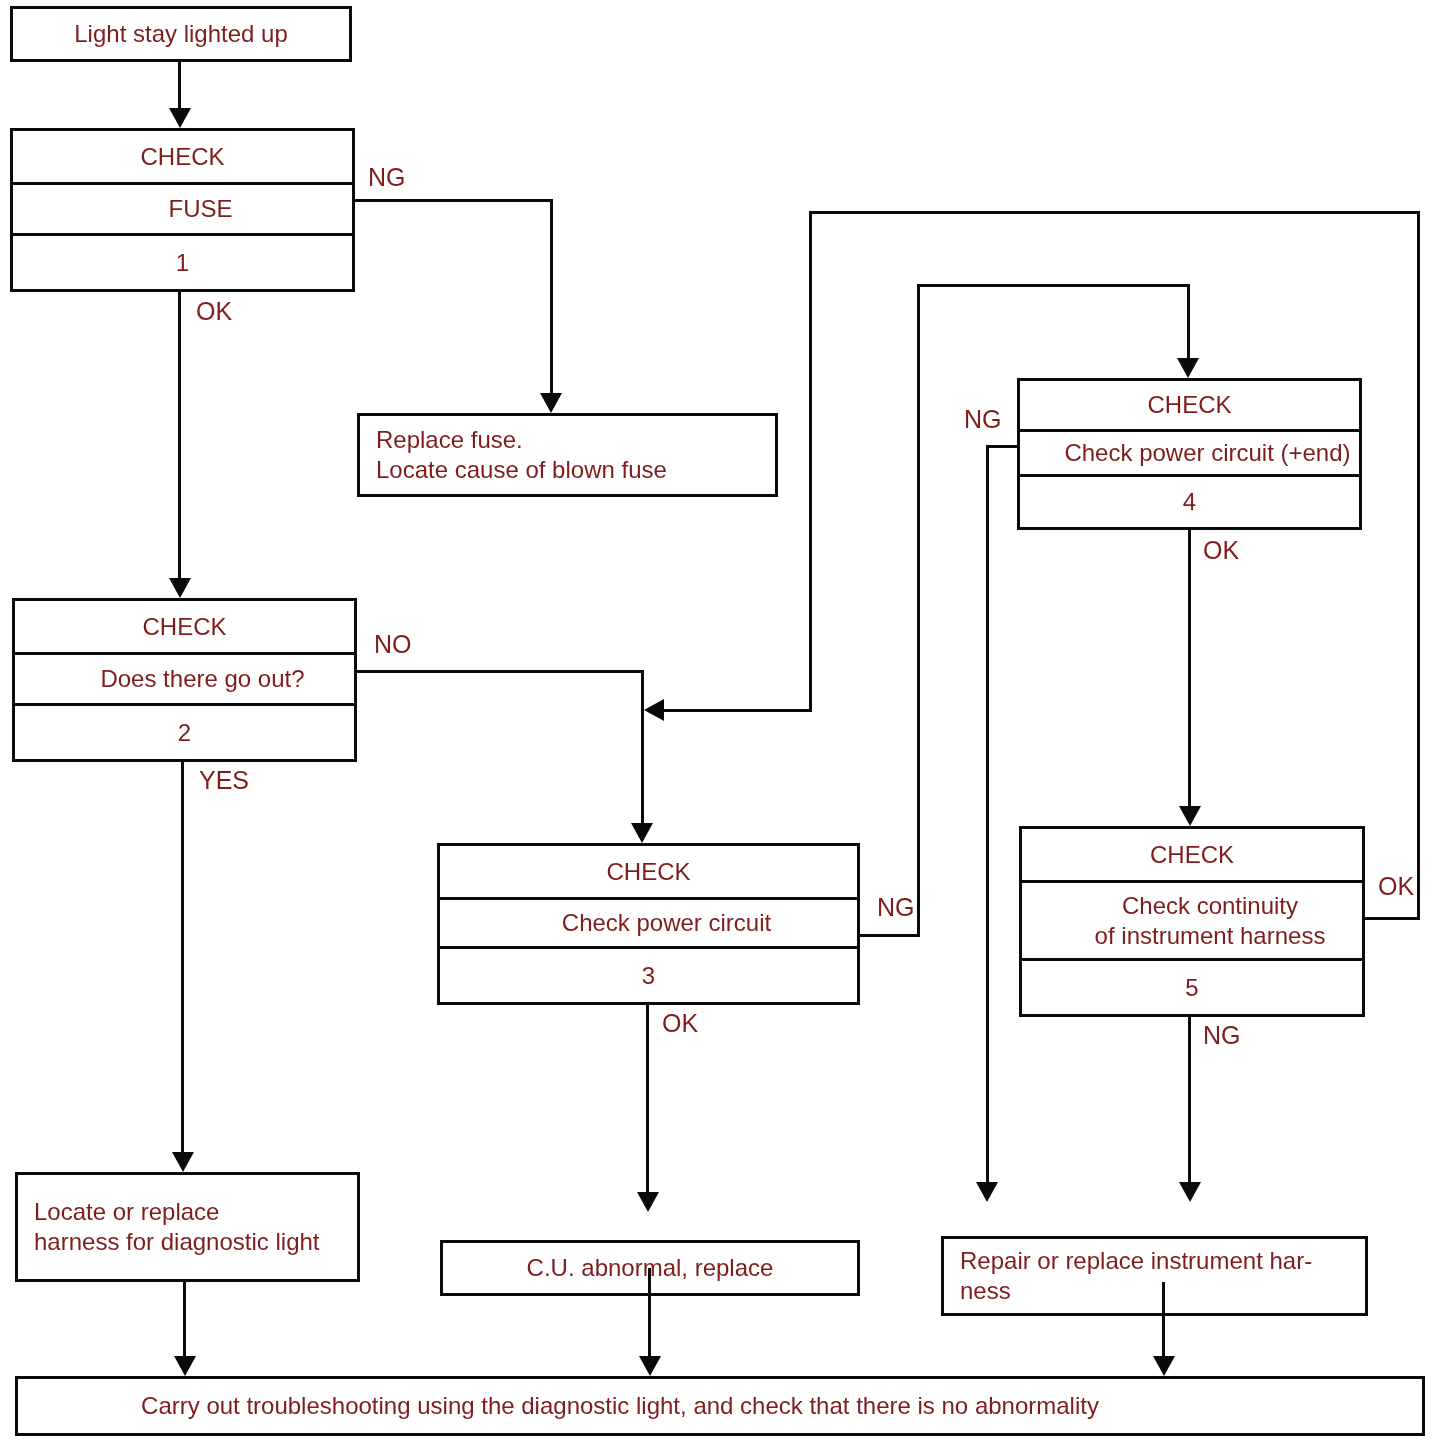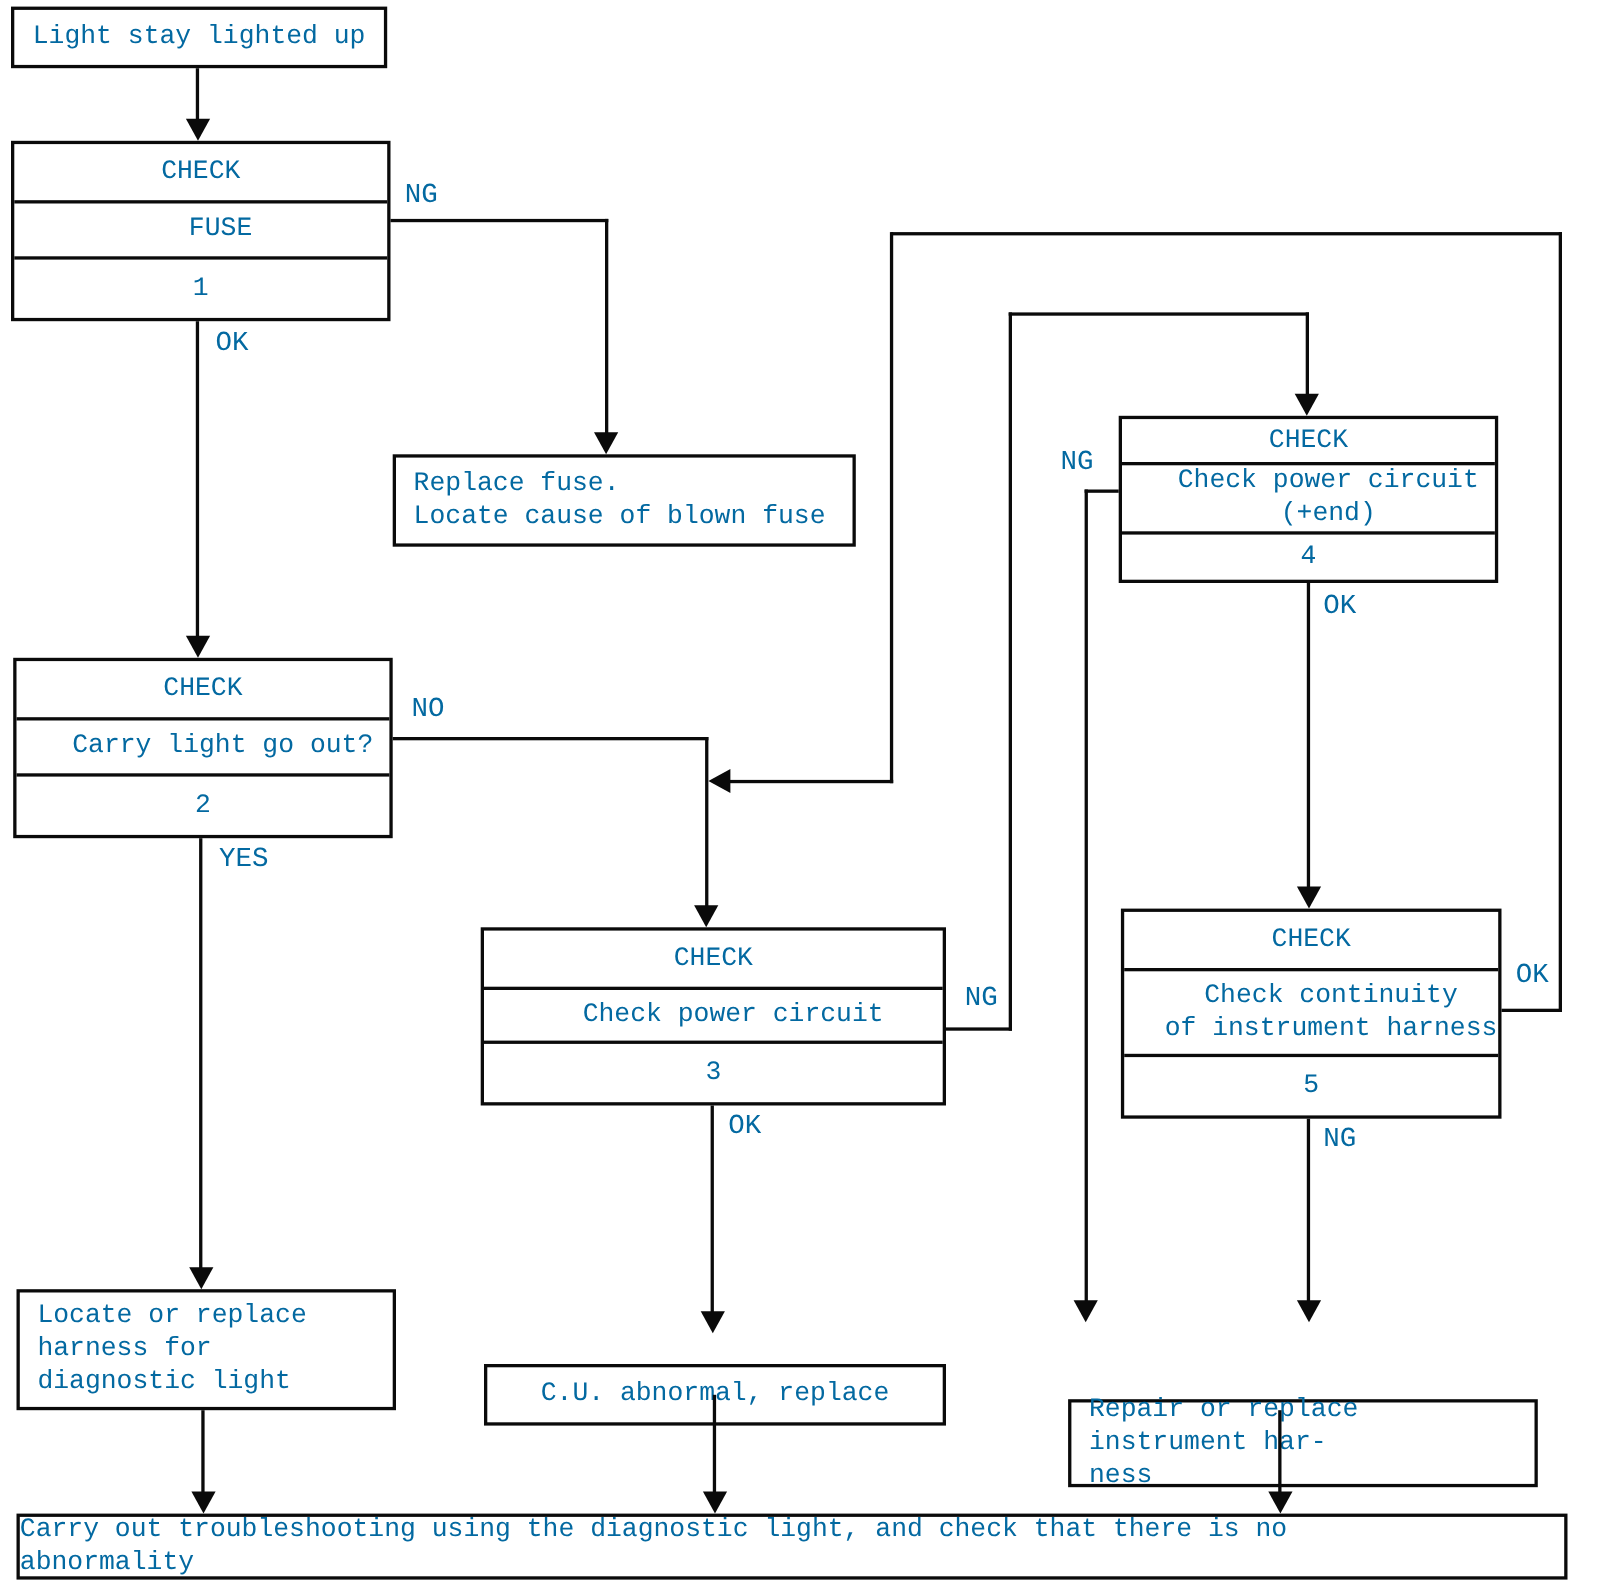--- a/index.html
+++ b/index.html
@@ -1,18 +1,18 @@
 <!DOCTYPE html>
 <html><head>
 <meta charset="utf-8">
 <style>
   html,body{margin:0;padding:0;background:#ffffff;}
   #canvas{
     position:relative;width:1456px;height:1444px;background:#ffffff;
-    font-family:Liberation Mono, monospace;color:#0369a1;
+    font-family:Liberation Sans, sans-serif;color:#7f1d1d;
   }
   .box{
     position:absolute;border:3px solid #0a0a0a;background:#ffffff;
     box-sizing:border-box;font-size:24px;line-height:1.25;
   }
   .check-box{display:flex;flex-direction:column;text-align:center;}
   .check-box .row{display:flex;align-items:center;justify-content:center;}
   .check-box .hdr{height:51px;border-bottom:3px solid #0a0a0a;}
   .check-box .bd{flex:1;border-bottom:3px solid #0a0a0a;flex-direction:column;padding-left:36px;}
   .check-box .num{height:53px;}
@@ -31,21 +31,21 @@
   #start{left:10px;top:6px;width:342px;height:56px;display:flex;align-items:center;justify-content:center;}
   #box1{left:10px;top:128px;width:345px;height:164px;}
   #replace-fuse{left:357px;top:413px;width:421px;height:84px;}
   #box2{left:12px;top:598px;width:345px;height:164px;}
   #box3{left:437px;top:843px;width:423px;height:162px;}
   #box4{left:1017px;top:378px;width:345px;height:152px;}
   #box4 .hdr{height:48px;}#box4 .num{height:50px;}
   #box5{left:1019px;top:826px;width:346px;height:191px;}
   #d1{left:15px;top:1172px;width:345px;height:110px;}
   #d2{left:440px;top:1212px;width:420px;height:56px;margin-top:28px;}
-  #d3{left:941px;top:1272px;width:427px;height:80px;margin-left:30px;}
+  #d3{left:941px;top:1236px;width:427px;height:80px;}
   #final{left:15px;top:1376px;width:1410px;height:60px;display:flex;align-items:center;justify-content:center;padding-right:200px;box-sizing:border-box;}
 </style>
 </head>
 <body>
 
 <div id="canvas">
 
   <div class="box" id="start">
     <span>Light stay lighted up</span>
   </div>
@@ -56,21 +56,21 @@
     <div class="row num">1</div>
   </div>
 
   <div class="box action" id="replace-fuse">
     <div>Replace fuse.</div>
     <div>Locate cause of blown fuse</div>
   </div>
 
   <div class="box check-box" id="box2">
     <div class="row hdr">CHECK</div>
-    <div class="row bd">Carry light go out?</div>
+    <div class="row bd">Does there go out?</div>
     <div class="row num">2</div>
   </div>
 
   <div class="box check-box" id="box3">
     <div class="row hdr">CHECK</div>
     <div class="row bd">Check power circuit</div>
     <div class="row num">3</div>
   </div>
 
   <div class="box check-box" id="box4">

